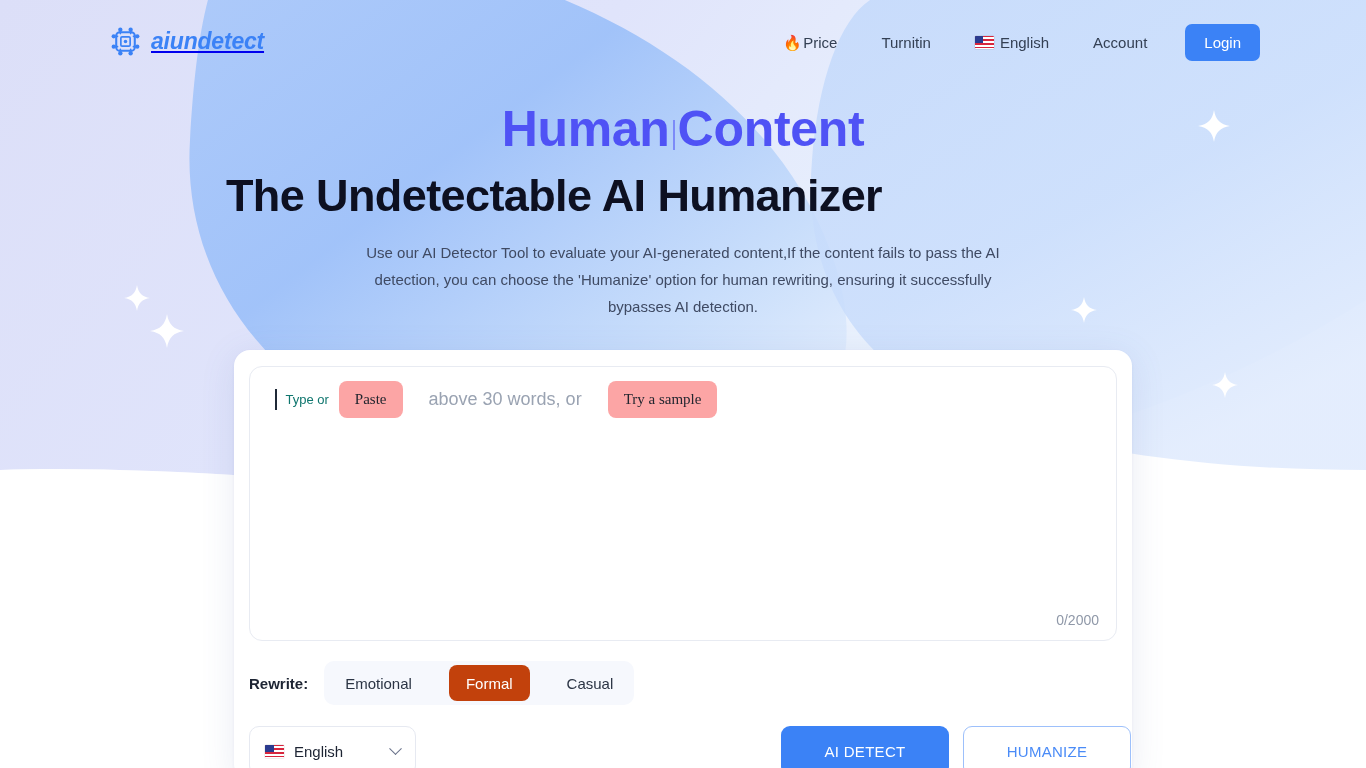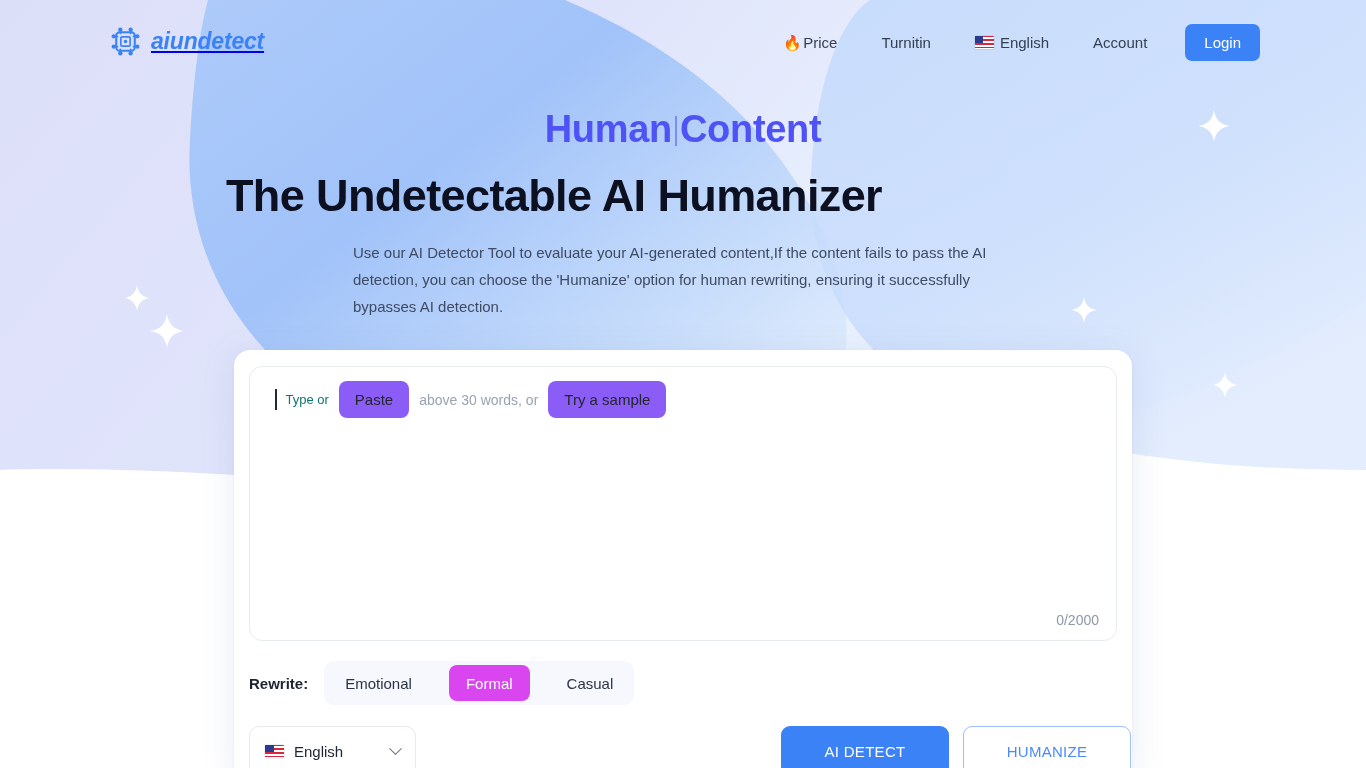--- a/index.html
+++ b/index.html
@@ -67,37 +67,37 @@
   .flag-icon .canton {
     position:absolute; left:0; top:0; width:8.6px; height:7.4px;
     background:#2a3b8f;
   }
 
   
   #hero { position:absolute; top:0; left:0; width:1366px; }
   #hero-eyebrow {
     position:absolute; top:106px; left:0; width:1366px;
     text-align:center;
-    font-size:38px; font-weight:700; color:#4f52f5;
+    font-size:50px; font-weight:700; color:#4f52f5;
     letter-spacing:-0.3px; line-height:46px;
   }
   #hero-eyebrow .cursor-bar {
     display:inline-block; width:2px; height:30px;
     background:#7c8bf8; vertical-align:-4px;
     margin:0 3px;
   }
   #hero-title {
     position:absolute; top:167px; left:0; width:1108px;
     text-align:center;
     font-size:45px; font-weight:700; color:#0d1021;
     letter-spacing:-0.6px; line-height:57px;
   }
   #hero-sub {
     position:absolute; top:239px; left:353px; width:660px;
-    text-align:left;
+    text-align:center;
     font-size:15px; color:#3f4a63; line-height:27px;
   }
 
   
   #tool-card {
     position:absolute; left:234px; top:350px;
     width:898px; height:430px;
     background:#ffffff;
     border-radius:16px;
     box-shadow:0 6px 34px rgba(86,106,170,.13), 0 1px 3px rgba(86,106,170,.07);
@@ -113,26 +113,26 @@
   #editor-prompt-row {
     position:absolute; left:25px; top:14px;
     display:flex; align-items:center; gap:0;
   }
   #caret {
     width:1.5px; height:21px; background:#1f2937;
     margin-right:9px;
   }
   #type-or-label { font-size:13px; color:#0f766e; }
   .chip-button {
-    background:#8b5cf6; border:none; border-radius:8px;
-    font-size:15px; color:#23262f; font-family:Liberation Sans, sans-serif;
+    background:#fca5a5; border:none; border-radius:8px;
+    font-size:15px; color:#23262f; font-family:Liberation Serif, serif;
     padding:0 16px; height:37px; cursor:pointer;
     margin:0 10px;
   }
-  #above-words-label { font-size:14px; color:#9aa3b2; margin:0 0;text-align:right; }
+  #above-words-label { font-size:18px; color:#9aa3b2; margin:0 16px;text-align:right; }
   #char-counter {
     position:absolute; right:17px; bottom:12px;
     font-size:14px; color:#8f98a8;margin-top:26px;
   }
 
   
   #rewrite-row {
     position:absolute; left:15px; top:311px;
     display:flex; align-items:center;
   }
@@ -145,21 +145,21 @@
     background:#f6f8fd; border-radius:10px;
     padding:4px; gap:20px;
   }
   .tone-option {
     font-size:15px; color:#2b3444; font-family:inherit;
     background:transparent; border:none; border-radius:8px;
     height:36px; padding:0 17px; cursor:pointer;
     white-space:nowrap;
   }
   .tone-option.selected {
-    background:#d946ef; color:#ffffff;
+    background:#c2410c; color:#ffffff;
   }
 
   
   #action-row {
     position:absolute; left:15px; top:376px;
     width:868px; height:50px;
   }
   #lang-select {
     position:absolute; left:0; top:0;
     width:167px; height:50px;

